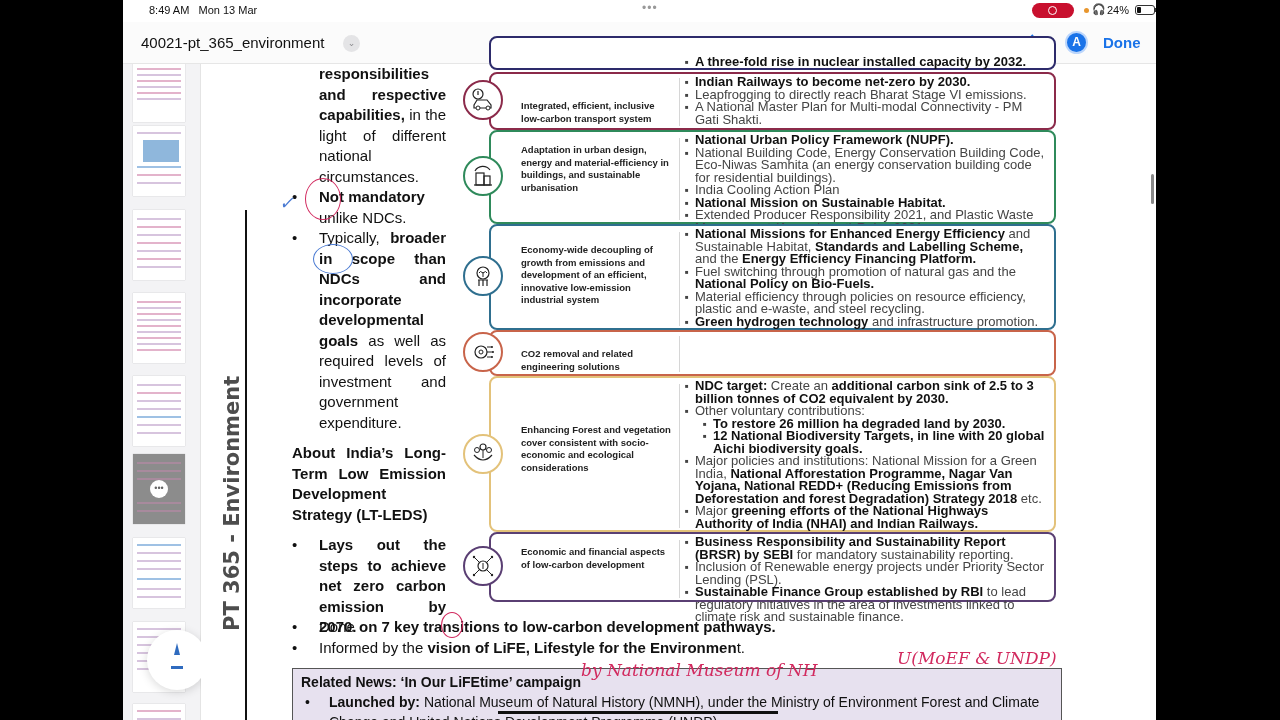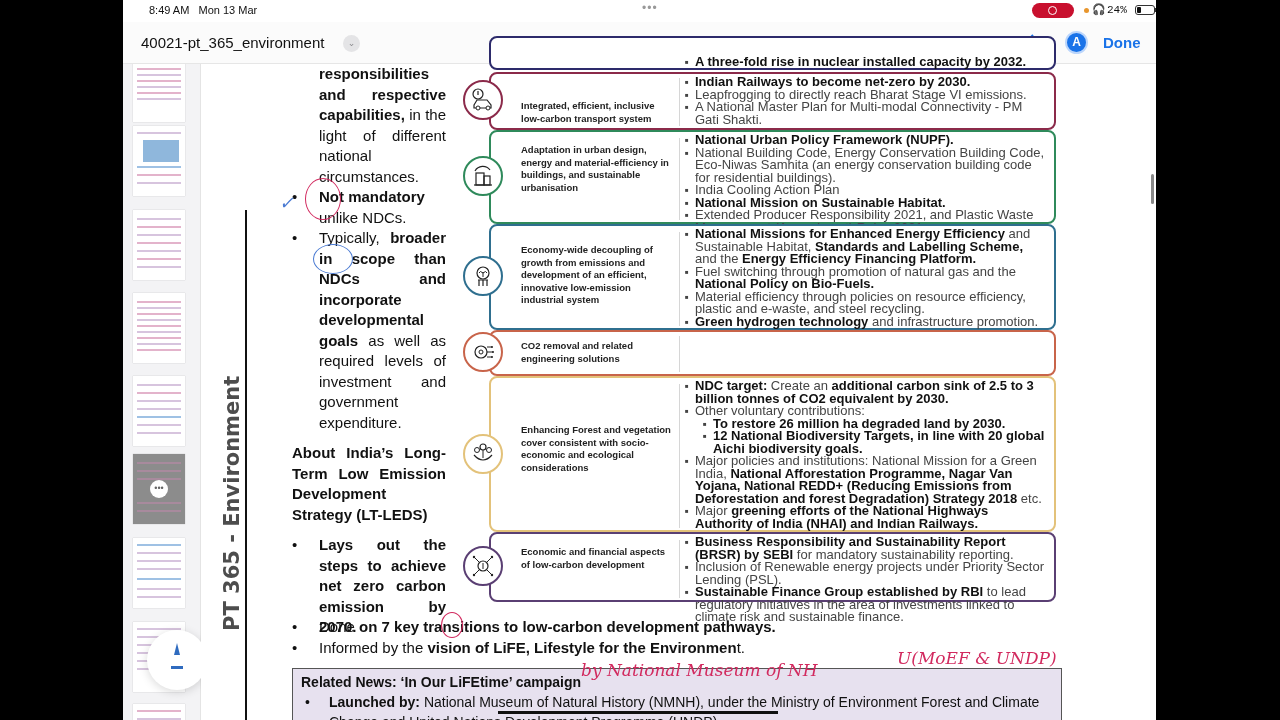--- a/index.html
+++ b/index.html
@@ -9,21 +9,21 @@
   .screen { position: absolute; left: 123px; top: 0; width: 1033px; height: 720px; background: #ffffff; overflow: hidden; }
 
   
   .statusbar { position: absolute; left: 0; top: 0; width: 100%; height: 22px; font-size: 11px; color: #111; margin-left: 12px; }
   .statusbar .time { position: absolute; left: 14px; top: 4px; }
   .statusbar .dots { position: absolute; left: 507px; top: 1px; font-size: 12px; color: #999; letter-spacing: 1px; }
   .statusbar .rec { position: absolute; left: 897px; top: 3px; width: 42px; height: 15px; border-radius: 8px; background: #c8102e; }
   .statusbar .rec::after { content: ""; position: absolute; left: 16px; top: 3px; width: 7px; height: 7px; border: 1.5px solid #fff; border-radius: 50%; }
   .statusbar .orange-dot { position: absolute; left: 949px; top: 8px; width: 5px; height: 5px; border-radius: 50%; background: #e8962d; }
   .statusbar .hp { position: absolute; left: 957px; top: 3px; font-size: 11px; }
-  .statusbar .batt-pct { position: absolute; left: 972px; top: 4px; font-family: Liberation Mono, monospace; }
+  .statusbar .batt-pct { position: absolute; left: 972px; top: 4px; }
   .statusbar .battery { position: absolute; left: 1000px; top: 5px; width: 20px; height: 10px; border: 1px solid #333; border-radius: 3px; }
   .statusbar .battery::before { content: ""; position: absolute; left: 1px; top: 1px; width: 4px; height: 6px; background: #111; border-radius: 1px; }
   .statusbar .battery::after { content: ""; position: absolute; right: -3px; top: 2px; width: 2px; height: 4px; background: #333; border-radius: 0 1px 1px 0; }
 
   
   .navbar { position: absolute; left: 0; top: 22px; width: 100%; height: 42px; background: #fbfbfb; border-bottom: 1px solid #e6e6e6; }
   .navbar .doc-title { position: absolute; left: 18px; top: 12px; font-size: 15px; color: #111; }
   .navbar .title-chevron { position: absolute; left: 220px; top: 13px; width: 17px; height: 17px; border-radius: 50%; background: #e4e4e6; color: #8a8a8e; font-size: 9px; text-align: center; line-height: 17px; }
   .navbar .markup-btn { position: absolute; left: 886px; top: 11px; width: 26px; height: 20px; }
   .navbar .pencil-circle { position: absolute; left: 942px; top: 9px; width: 23px; height: 23px; border-radius: 50%; background: #1a73e8; border: 2px solid #bcd6fb; }
@@ -269,21 +269,21 @@
       </div>
       <div class="circle" style="top:200px;border-color:#2f6f8f">
         <svg viewBox="0 0 26 26">
             <circle cx="13" cy="10" r="6" fill="none" stroke="#222" stroke-width="1.2"></circle>
             <path d="M13 14 v-5 M13 10 q-3-3-4 0 M13 10 q3-3 4 0" fill="none" stroke="#222" stroke-width="1"></path>
             <path d="M8 17 h10 M9 17 v6 M13 17 v6 M17 17 v6" stroke="#222" stroke-width="1.2"></path>
           </svg>
       </div>
 
       <div class="row" style="top:274px;height:46px;border-color:#c8644a">
-        <div class="label" style="top:8px">CO2 removal and related engineering solutions</div>
+        <div class="label" style="top:16px">CO2 removal and related engineering solutions</div>
         <div class="vsep" style="top:4px;height:36px"></div>
       </div>
       <div class="circle" style="top:276px;border-color:#c8644a">
         <svg viewBox="0 0 26 26">
             <circle cx="11" cy="13" r="6" fill="none" stroke="#222" stroke-width="1.2"></circle>
             <circle cx="11" cy="13" r="2" fill="none" stroke="#222"></circle>
             <path d="M17 8 h5 M17 13 h6 M17 18 h5" stroke="#222" stroke-width="1"></path>
             <circle cx="22" cy="8" r="1" fill="#222"></circle>
             <circle cx="23" cy="13" r="1" fill="#222"></circle>
             <circle cx="22" cy="18" r="1" fill="#222"></circle>

